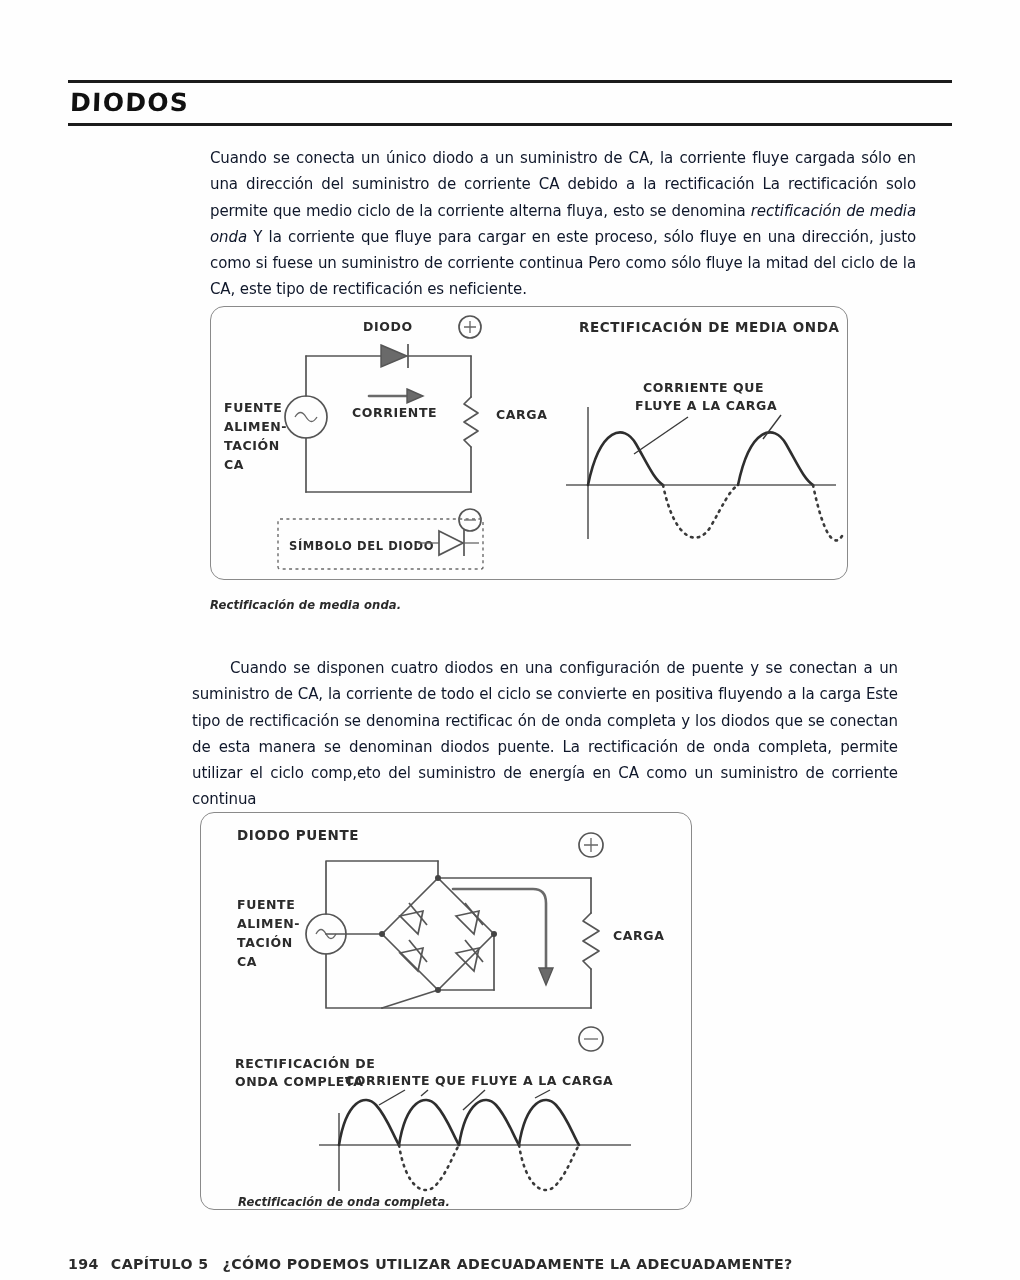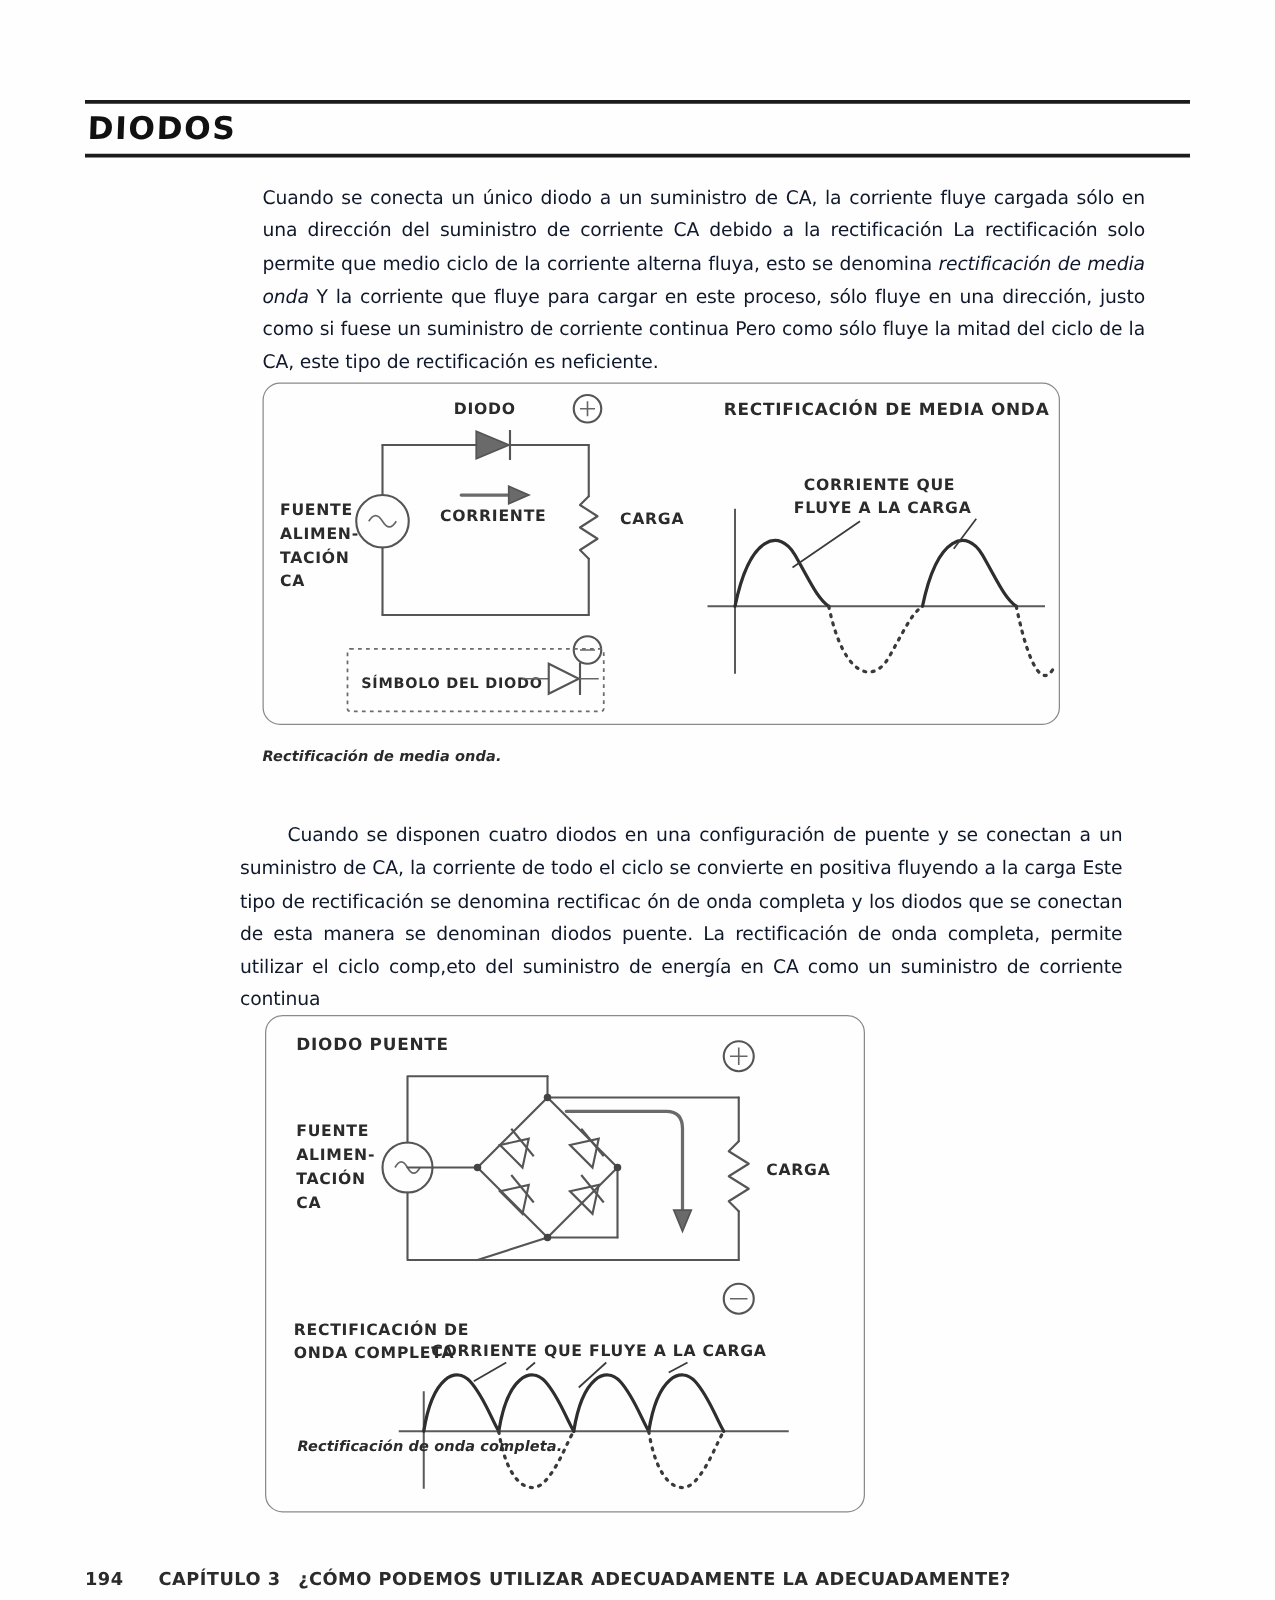--- a/index.html
+++ b/index.html
@@ -65,32 +65,32 @@
     position: absolute;
     font-family: "DejaVu Sans", sans-serif;
     font-style: italic;
     font-weight: 700;
     font-size: 11.6px;
     color: #2a2a2a;
     letter-spacing: 0.1px;
     text-align: right;
   }
   #cap-1 { left: 210px; top: 598px; }
-  #cap-2 { left: 238px; top: 1150px; }
+  #cap-2 { left: 238px; top: 1195px; }
 
   
   .figure {
     position: absolute;
     border: 1.6px solid #8a8a8a;
     border-radius: 14px;
     background: #fefefe;
     text-align: center;
   }
   #fig-1 { left: 210px; top: 306px; width: 636px; height: 272px; }
-  #fig-2 { left: 212px; top: 812px; width: 478px; height: 396px; }
+  #fig-2 { left: 200px; top: 812px; width: 478px; height: 396px; padding-left: 12px; }
 
   .figure svg { display: block; }
 
   
   .dlabel {
     font-family: "DejaVu Sans", sans-serif;
     font-weight: 700;
     fill: #2b2b2b;
     letter-spacing: 0.6px;
   }
@@ -145,21 +145,21 @@
     position: absolute;
     left: 68px;
     top: 1256px;
     font-family: "DejaVu Sans", sans-serif;
     font-weight: 700;
     font-size: 14.2px;
     color: #2b2b2b;
     letter-spacing: 0.4px;
     white-space: nowrap;
   }
-  .footer .pg { margin-right: 28px; }
+  .footer .pg { margin-right: 12px; }
   .footer .ch { margin-right: 14px; }
 </style>
 </head>
 <body>
 
 <div class="page">
 
   <div class="header-block">
     <div class="rule-top"></div>
     <div class="section-title">DIODOS</div>
@@ -315,16 +315,16 @@
       <path class="leader" d="M166 292 L192 277"></path>
       <path class="leader" d="M208 283 L215 277"></path>
       <path class="leader" d="M250 297 L272 277"></path>
       <path class="leader" d="M322 285 L337 277"></path>
     </svg>
   </div>
 
   <div class="caption" id="cap-2">Rectificación de onda completa.</div>
 
   <div class="footer">
-    <span class="pg">194</span><span class="ch">CAPÍTULO 3</span><span>¿CÓMO PODEMOS UTILIZAR ADECUADAMENTE LA ADECUADAMENTE?</span>
+    <span class="pg">194</span><span class="ch">CAPÍTULO 5</span><span>¿CÓMO PODEMOS UTILIZAR ADECUADAMENTE LA ADECUADAMENTE?</span>
   </div>
 
 </div>
 
 </body></html>

